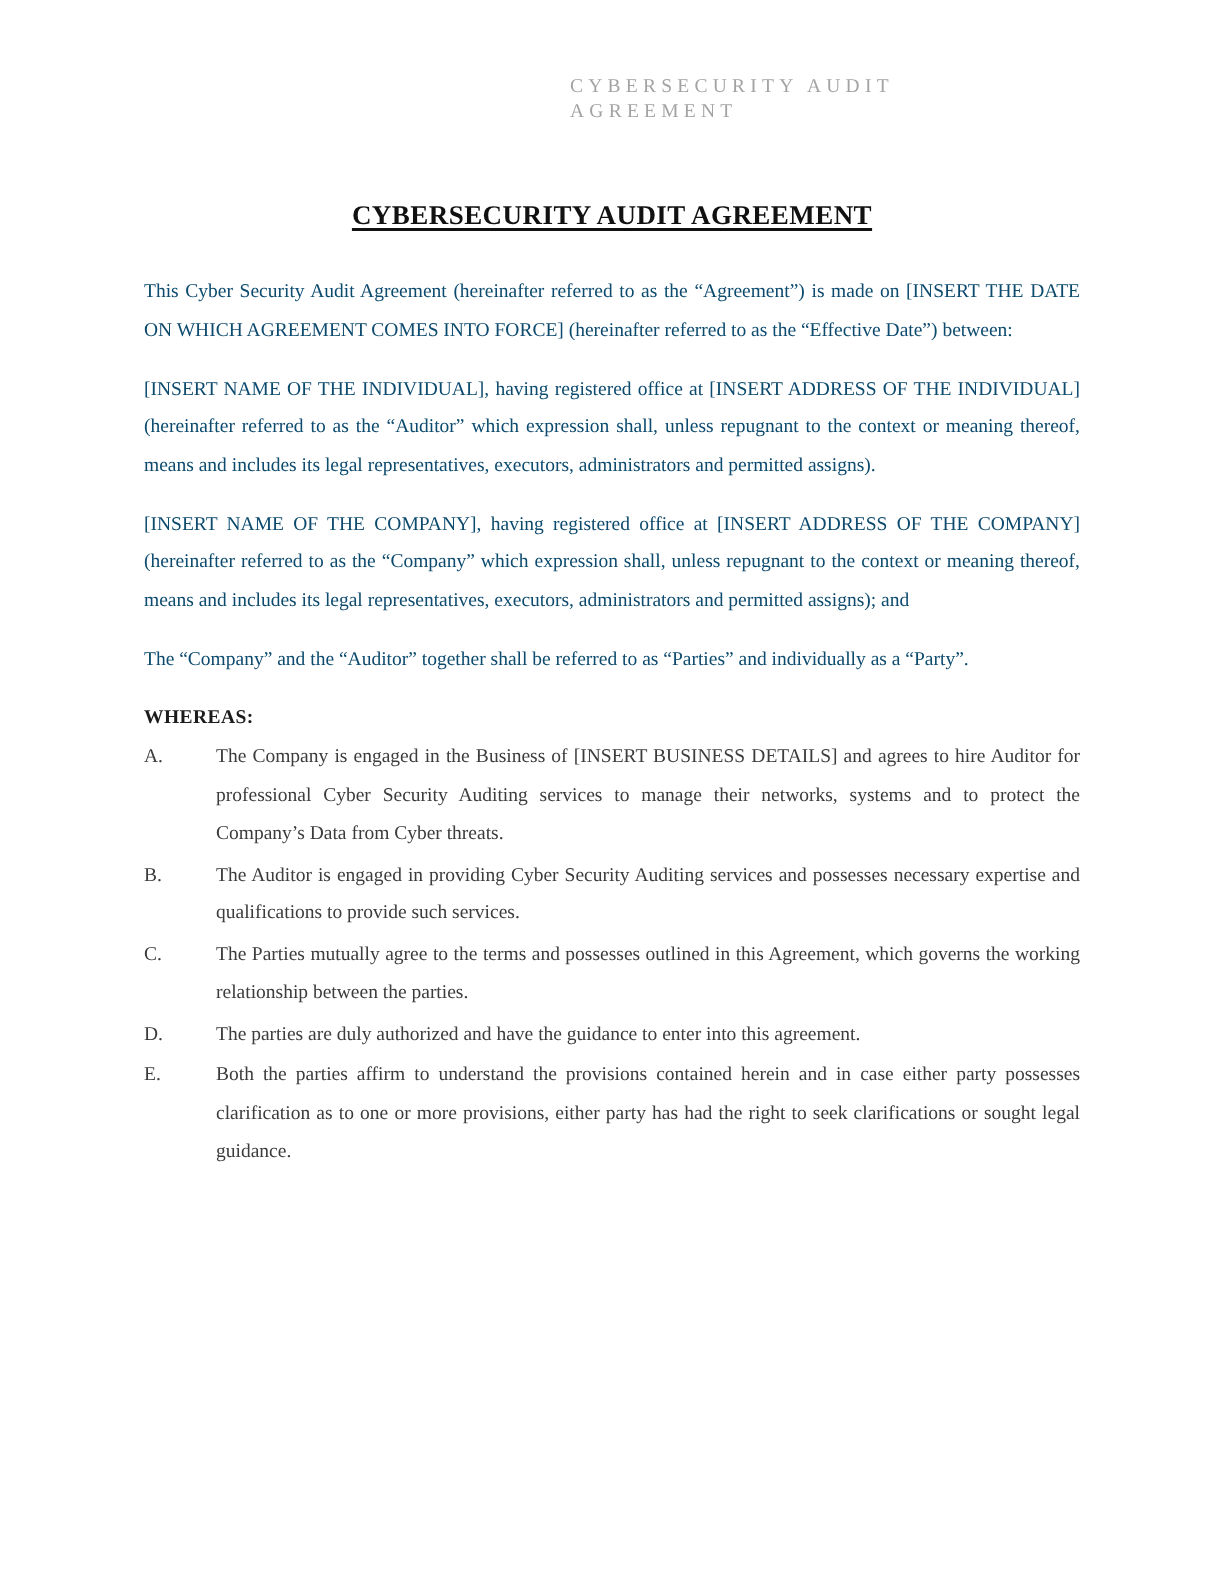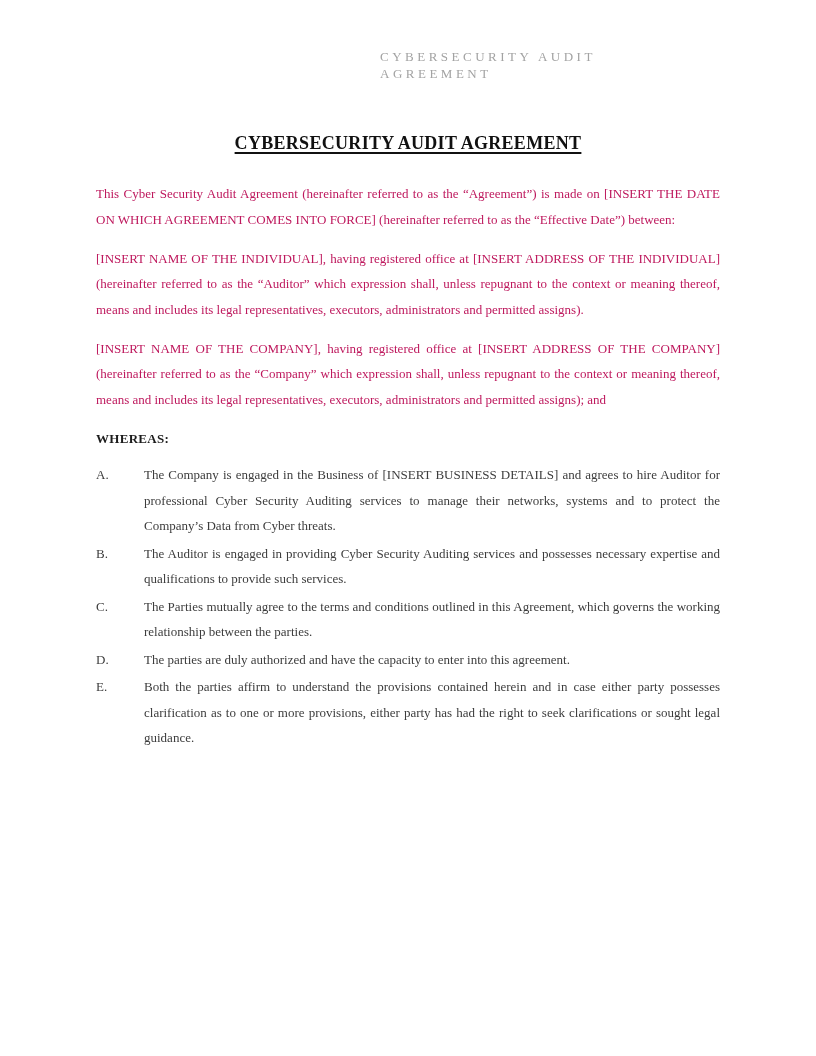--- a/index.html
+++ b/index.html
@@ -44,25 +44,25 @@
   }
   .doc-title span {
     text-decoration: underline;
     text-decoration-thickness: 1.5px;
     text-underline-offset: 3px;
   }
   .para {
     margin: 0 0 13.5px 0;
     font-size: 13px;
     line-height: 25.5px;
-    color: #be185d;
+    color: #0c4a6e;
     text-align: justify;
   }
   .whereas {
-    margin: 0 0 11px 0;
+    margin: 0 0 1px 0;
     font-size: 13px;
     line-height: 25.5px;
     font-weight: bold;
     color: #1c1c1c;
     text-align: left;
     letter-spacing: 0.3px;
   }
   .recitals {
     margin: 0;
   }
@@ -108,43 +108,44 @@
   <div class="content">
 
     <h1 class="doc-title"><span>CYBERSECURITY AUDIT AGREEMENT</span></h1>
 
     <p class="para">This Cyber Security Audit Agreement (hereinafter referred to as the “Agreement”) is made on [INSERT THE DATE ON WHICH AGREEMENT COMES INTO FORCE] (hereinafter referred to as the “Effective Date”) between:</p>
 
     <p class="para">[INSERT NAME OF THE INDIVIDUAL], having registered office at [INSERT ADDRESS OF THE INDIVIDUAL] (hereinafter referred to as the “Auditor” which expression shall, unless repugnant to the context or meaning thereof, means and includes its legal representatives, executors, administrators and permitted assigns).</p>
 
     <p class="para">[INSERT NAME OF THE COMPANY], having registered office at [INSERT ADDRESS OF THE COMPANY] (hereinafter referred to as the “Company” which expression shall, unless repugnant to the context or meaning thereof, means and includes its legal representatives, executors, administrators and permitted assigns); and</p>
 
+    <p class="para">The “Company” and the “Auditor” together shall be referred to as “Parties” and individually as a “Party”.</p>
 
     <p class="whereas">WHEREAS:</p>
 
     <div class="recitals">
 
       <div class="recital">
         <span class="recital-label">A.</span>
         <span class="recital-text">The Company is engaged in the Business of [INSERT BUSINESS DETAILS] and agrees to hire Auditor for professional Cyber Security Auditing services to manage their networks, systems and to protect the Company’s Data from Cyber threats.</span>
       </div>
 
       <div class="recital">
         <span class="recital-label">B.</span>
         <span class="recital-text">The Auditor is engaged in providing Cyber Security Auditing services and possesses necessary expertise and qualifications to provide such services.</span>
       </div>
 
       <div class="recital">
         <span class="recital-label">C.</span>
-        <span class="recital-text">The Parties mutually agree to the terms and conditions outlined in this Agreement, which governs the working relationship between the parties.</span>
+        <span class="recital-text">The Parties mutually agree to the terms and possesses outlined in this Agreement, which governs the working relationship between the parties.</span>
       </div>
 
       <div class="recital">
         <span class="recital-label">D.</span>
-        <span class="recital-text">The parties are duly authorized and have the capacity to enter into this agreement.</span>
+        <span class="recital-text">The parties are duly authorized and have the guidance to enter into this agreement.</span>
       </div>
 
       <div class="recital">
         <span class="recital-label">E.</span>
         <span class="recital-text">Both the parties affirm to understand the provisions contained herein and in case either party possesses clarification as to one or more provisions, either party has had the right to seek clarifications or sought legal guidance.</span>
       </div>
 
     </div>
   </div>
 

